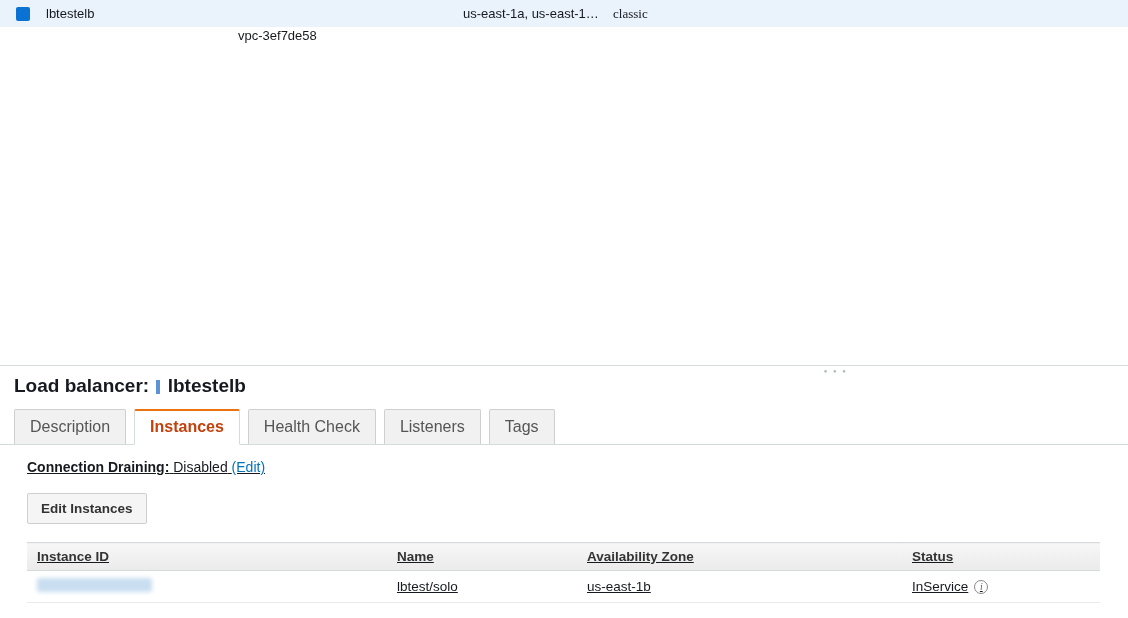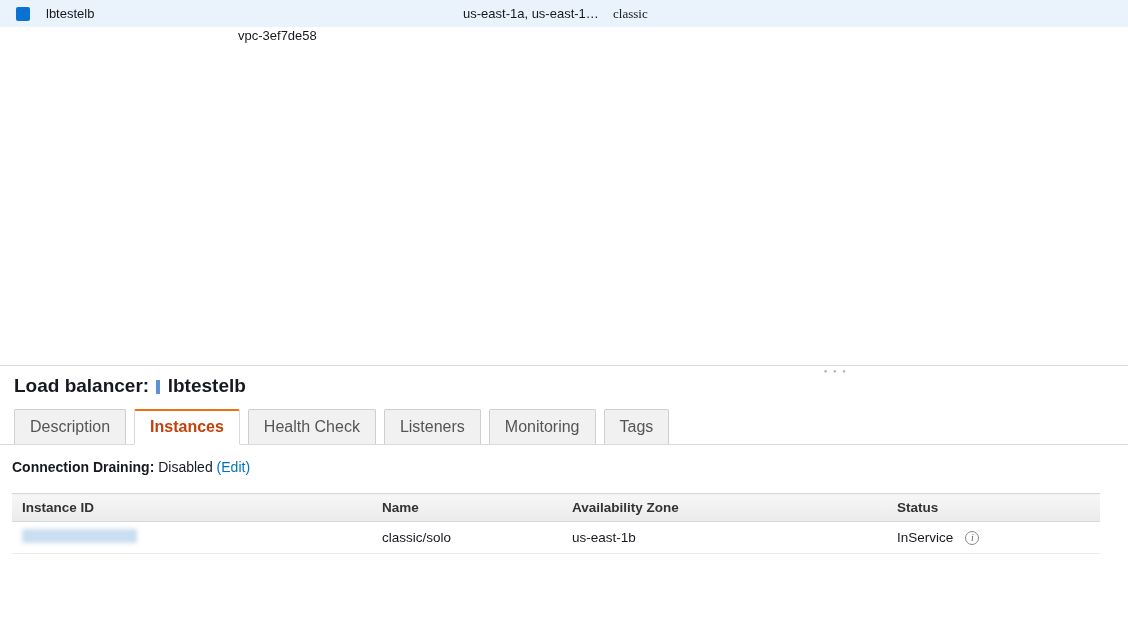--- a/index.html
+++ b/index.html
@@ -120,21 +120,22 @@
       border-top: 2px solid #ec7211;
       border-left: 1px solid #d5dbdb;
       border-right: 1px solid #d5dbdb;
       border-bottom: 1px solid #fff;
       margin-bottom: -1px;
       padding-top: 7px;
     }
 
     
     .panel-body {
-      padding: 14px 28px 0 12px;
+      padding: 14px 28px 0 27px;
+      text-decoration: underline;
     }
     .conn-drain {
       font-size: 14px;
       margin-bottom: 18px;
     }
     .conn-drain .lbl {
       font-weight: 700;
     }
     .conn-drain .val {
       color: #16191f;
@@ -186,21 +187,21 @@
       display: inline-block;
       width: 115px;
       height: 14px;
       background: #c9def0;
       filter: blur(2px);
       border-radius: 2px;
     }
     .status-cell {
       display: flex;
       align-items: center;
-      gap: 12px;
+      gap: 6px;
     }
     .info-icon {
       width: 14px;
       height: 14px;
       border: 1px solid #888;
       border-radius: 50%;
       display: inline-flex;
       align-items: center;
       justify-content: center;
       font-size: 10px;
@@ -233,48 +234,48 @@
   <span class="label">Load balancer:</span>
   <span class="accent-bar"></span>
   <span class="value">lbtestelb</span>
 </div>
 
 <div class="tabs">
   <div class="tab">Description</div>
   <div class="tab active">Instances</div>
   <div class="tab">Health Check</div>
   <div class="tab">Listeners</div>
-  <div class="tab">Monitoring</div>
   <div class="tab">Tags</div>
 </div>
 
 <div class="panel-body">
 
   <div class="conn-drain">
     <span class="lbl">Connection Draining:</span>
     <span class="val">Disabled</span>
     <span class="edit-link">(Edit)</span>
   </div>
 
+  <button class="edit-btn">Edit Instances</button>
 
   <table class="inst-table">
     <thead>
       <tr>
         <th class="th-id">Instance ID</th>
         <th class="th-name">Name</th>
         <th class="th-zone">Availability Zone</th>
         <th class="th-status">Status</th>
       </tr>
     </thead>
     <tbody>
       <tr>
         <td>
           <span class="blur-id"></span>
         </td>
-        <td>classic/solo</td>
+        <td>lbtest/solo</td>
         <td>us-east-1b</td>
         <td>
           <div class="status-cell">
             <span>InService</span>
             <span class="info-icon">i</span>
           </div>
         </td>
       </tr>
     </tbody>
   </table>

